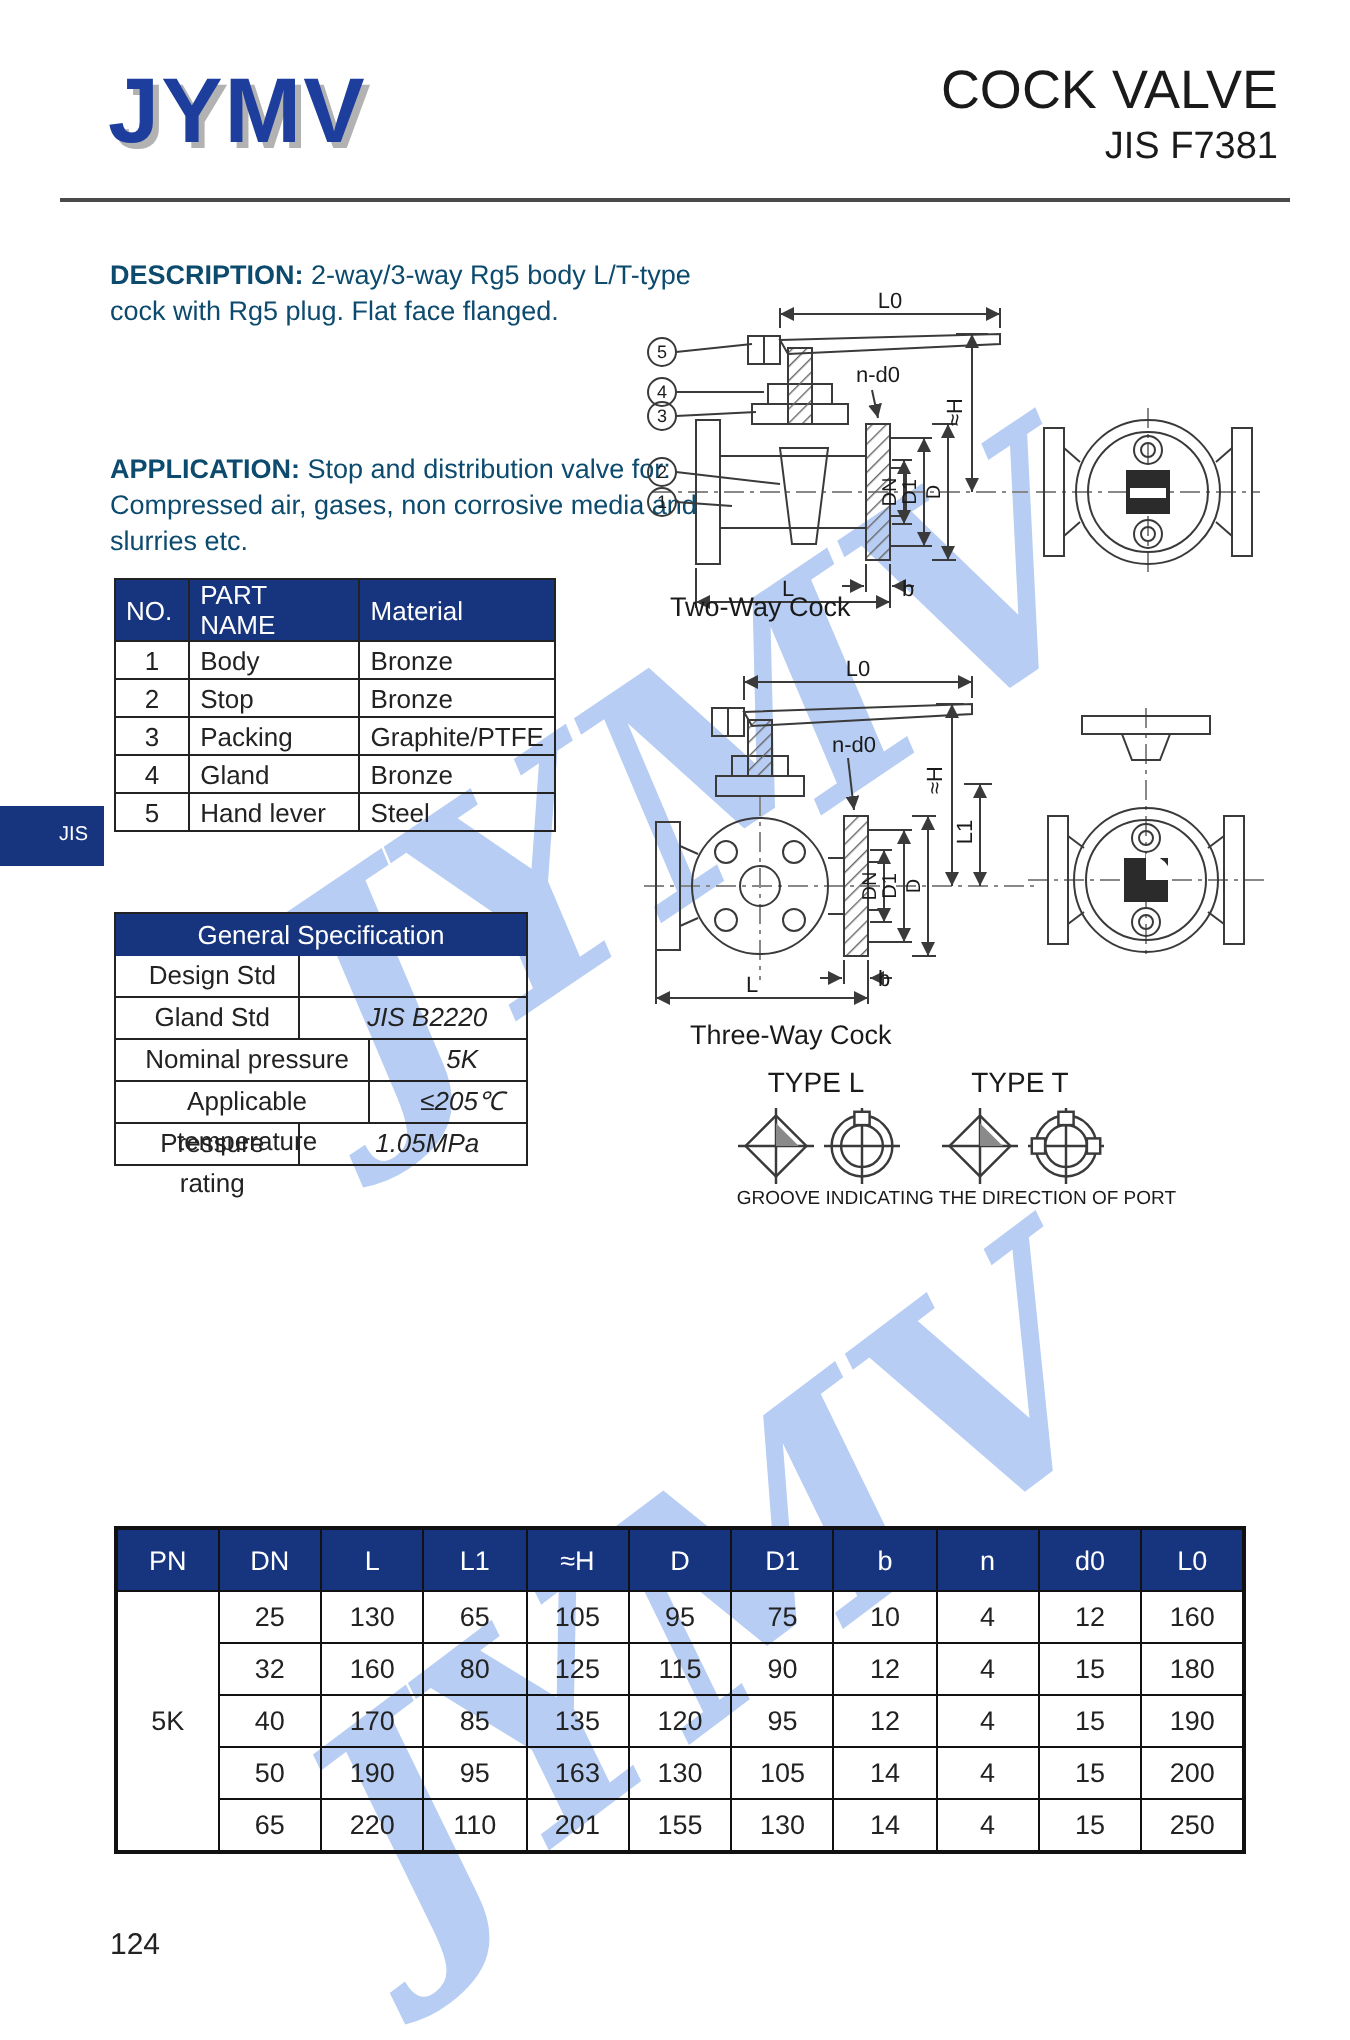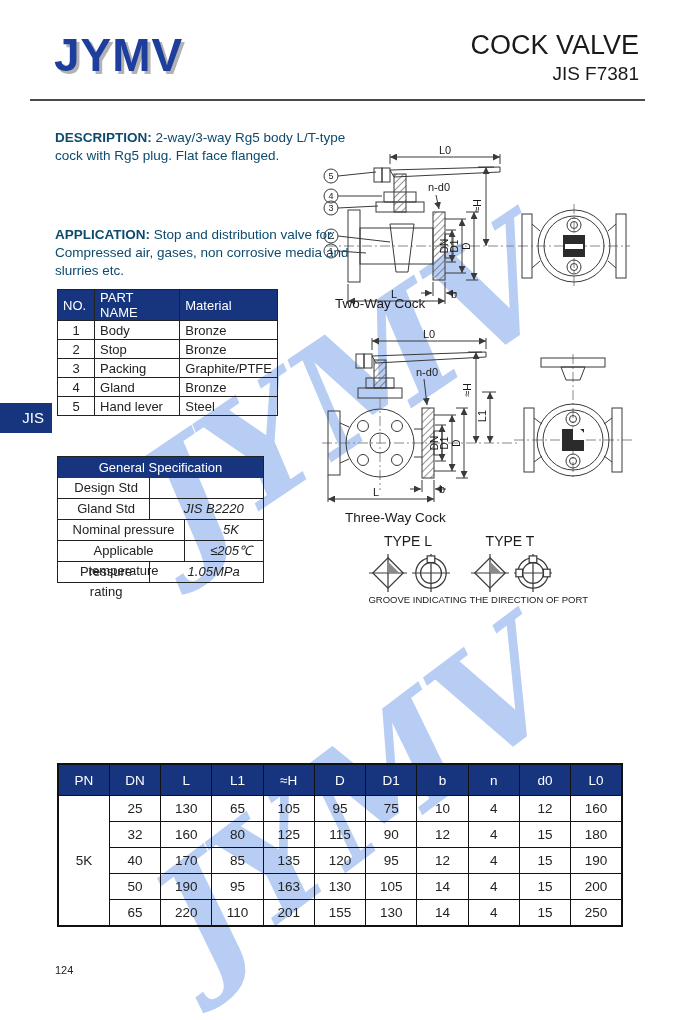--- a/index.html
+++ b/index.html
@@ -29,40 +29,40 @@
   .app{top:201px;margin-top:25px;}
   .b{font-weight:bold;}
   
   table{border-collapse:collapse;}
   .parts{left:57px;top:289px;width:221px;font-size:13px;}
   .parts th,.parts td{border:1px solid #222;padding:0 5px;height:18px;}
   .parts th{background:#17357e;color:#fff;font-weight:normal;text-align:left;height:20px;}
   .parts td.c{text-align:center;}
   
   .jis-tab{left:0;top:403px;width:52px;height:30px;background:#17357e;color:#fff;
-           font-size:15px;text-align:right;line-height:30px;padding-right:8px;box-sizing:border-box;}
+           font-size:10px;text-align:right;line-height:30px;padding-right:8px;box-sizing:border-box;}
   
   .spec{left:57px;top:456px;width:205px;border:1px solid #222;font-size:13px;}
   .spec-header{background:#17357e;color:#fff;text-align:center;height:21px;line-height:21px;}
   .spec-row{display:flex;border-top:1px solid #222;height:20px;line-height:20px;text-align:center;}
   .spec-label{padding-left:5px;border-right:1px solid #222;box-sizing:border-box;}
   .spec-value{padding-left:14px;flex:1;font-style:italic;}
   .w45 .spec-label{width:45%;}
   .w62 .spec-label{width:62%;}
   
   svg text{font-family:"Liberation Sans",sans-serif;fill:#1a1a1a;}
   .caption{font-size:13.5px;text-align:left;color:#1a1a1a;}
   .type-label{font-size:14px;text-align:center;color:#1a1a1a;position:absolute;width:80px;}
   .note{left:343px;top:594px;width:245px;font-size:9.5px;text-align:right;color:#1a1a1a;}
   
   .dims{left:57px;top:763px;width:566px;font-size:13.5px;table-layout:fixed;border:2px solid #111;}
   .dims th,.dims td{border:1px solid #111;text-align:center;}
   .dims th{background:#17357e;color:#fff;font-weight:normal;height:28px;}
   .dims td{height:23px;}
-  .page-num{left:55px;top:964px;font-size:11px;}
+  .page-num{left:55px;top:964px;font-size:15px;}
 </style>
 </head>
 <body>
 
 <div class="watermark wm1">JYMV</div>
 <div class="watermark wm2">JYMV</div>
 
 <div class="content">
 
   <div class="abs logo">JYMV</div>

